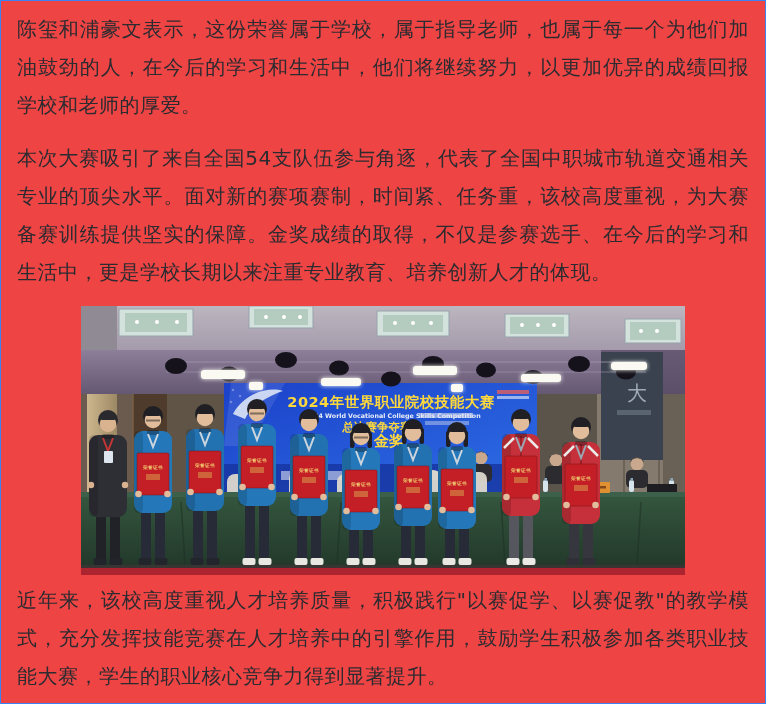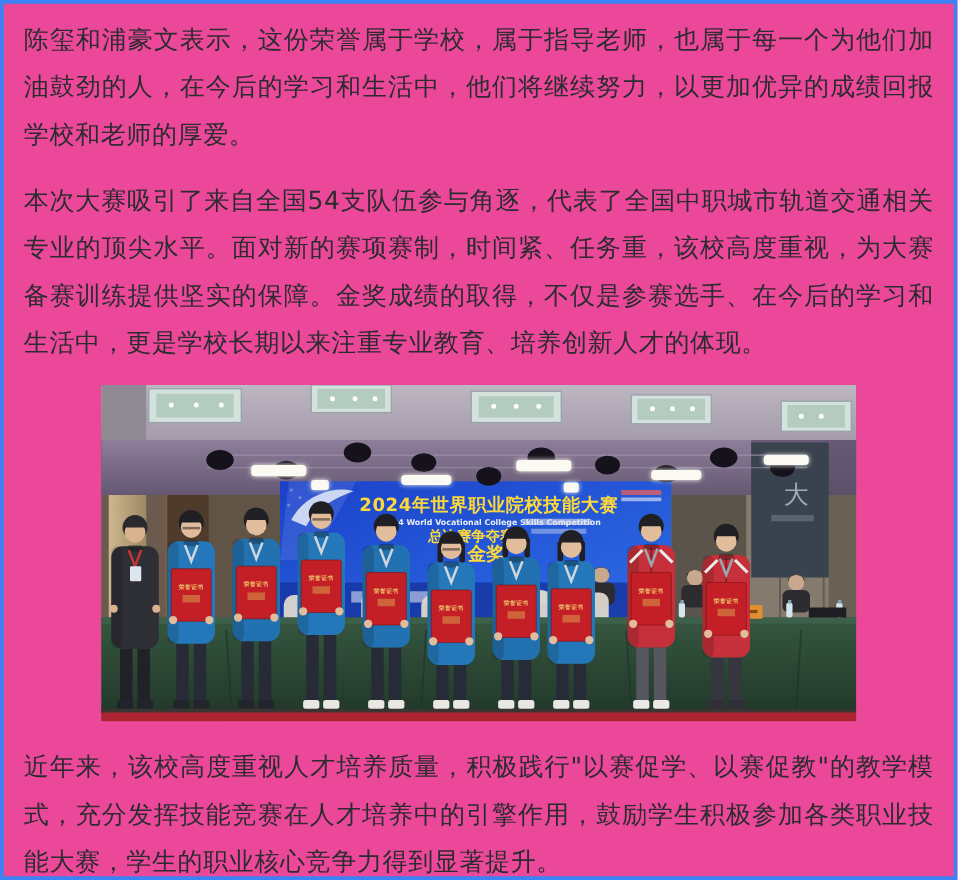--- a/index.html
+++ b/index.html
@@ -1,27 +1,27 @@
 <!DOCTYPE html>
 <html><head>
 <meta charset="utf-8">
 <style>
   html,body{margin:0;padding:0;background:#ffffff;}
   .page{
     width:766px;height:704px;box-sizing:border-box;overflow:hidden;
-    background:#ec4899;border:3px solid #3b82f6;
+    background:#ef4444;border:1px solid #3b82f6;
     padding:9px 16px 0;
     font-family:"DejaVu Sans","Liberation Sans",sans-serif;
     color:#2b2b30;
   }
   .page p{
     font-size:20px;line-height:38px;letter-spacing:0.5px;
     margin:0 0 15px;text-align:justify;
   }
-  figure.photo{margin:11px auto 17px;width:604px;}
+  figure.photo{margin:11px auto 6px;width:604px;}
   figure.photo svg{display:block;}
   .svgtxt{font-family:"DejaVu Sans","Liberation Sans",sans-serif;}
 </style>
 </head>
 <body>
 
 <div class="page">
 
   <p>陈玺和浦豪文表示，这份荣誉属于学校，属于指导老师，也属于每一个为他们加油鼓劲的人，在今后的学习和生活中，他们将继续努力，以更加优异的成绩回报学校和老师的厚爱。</p>
 

